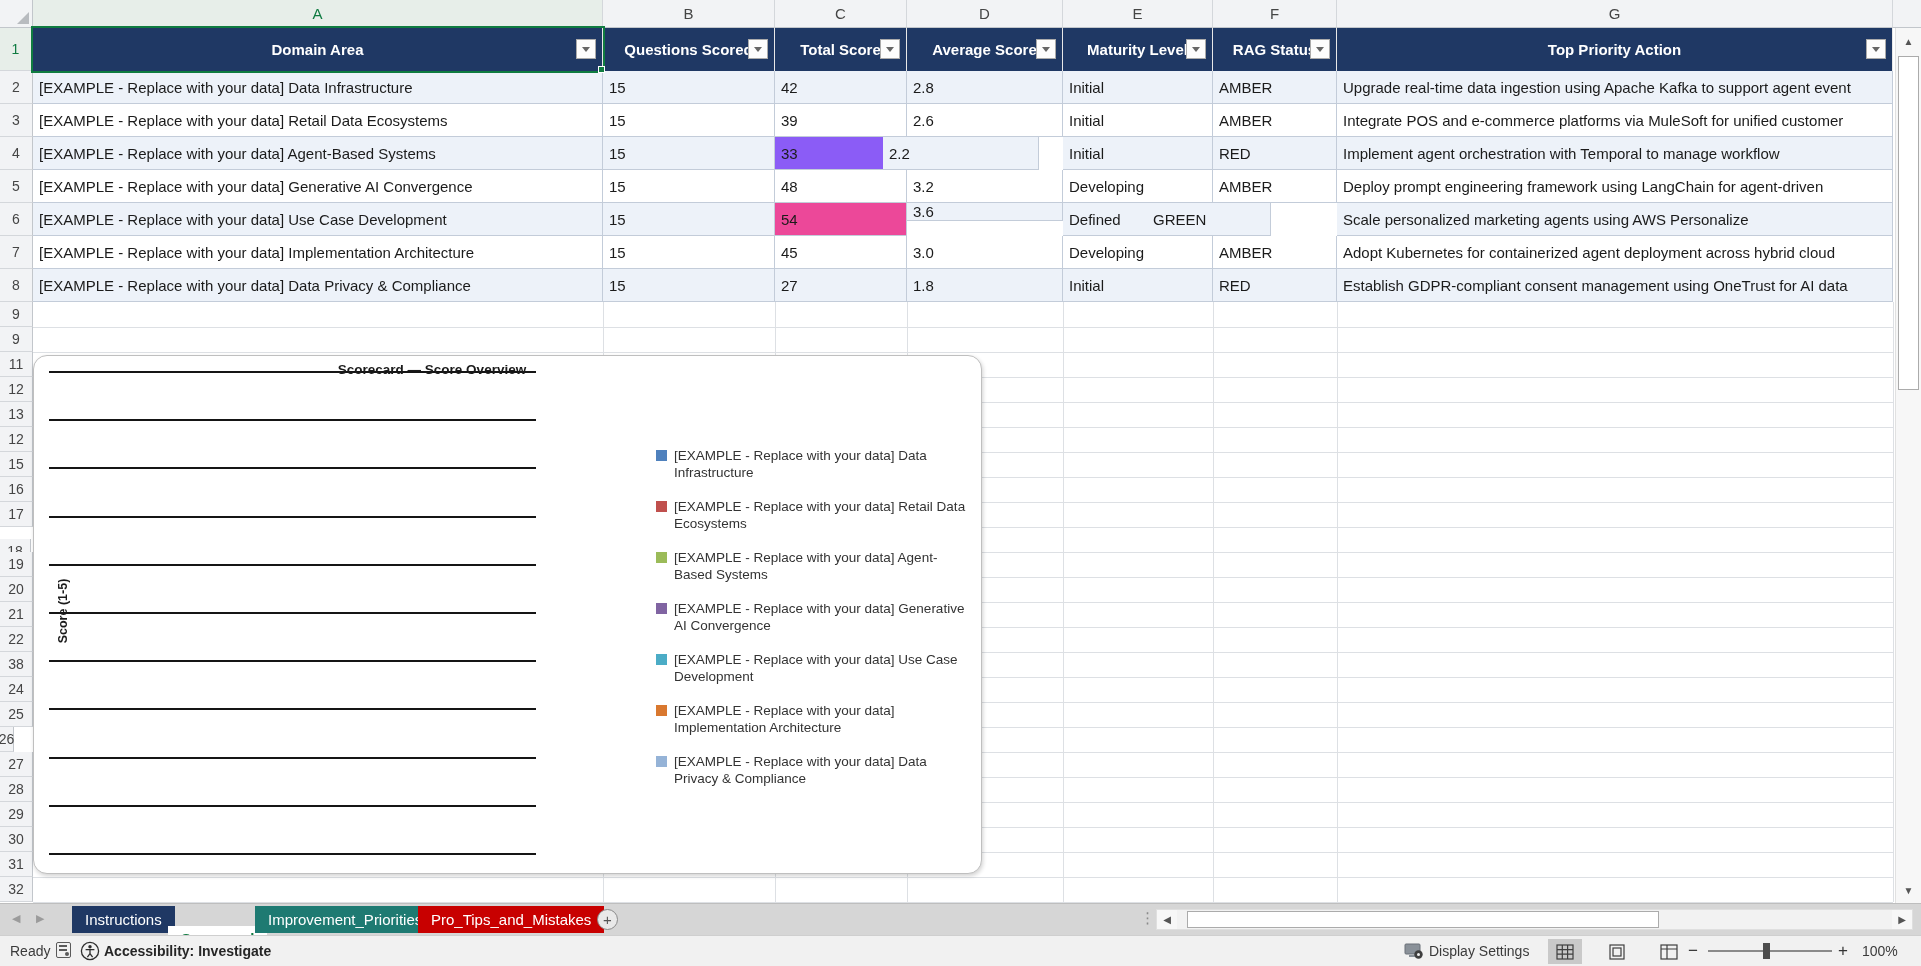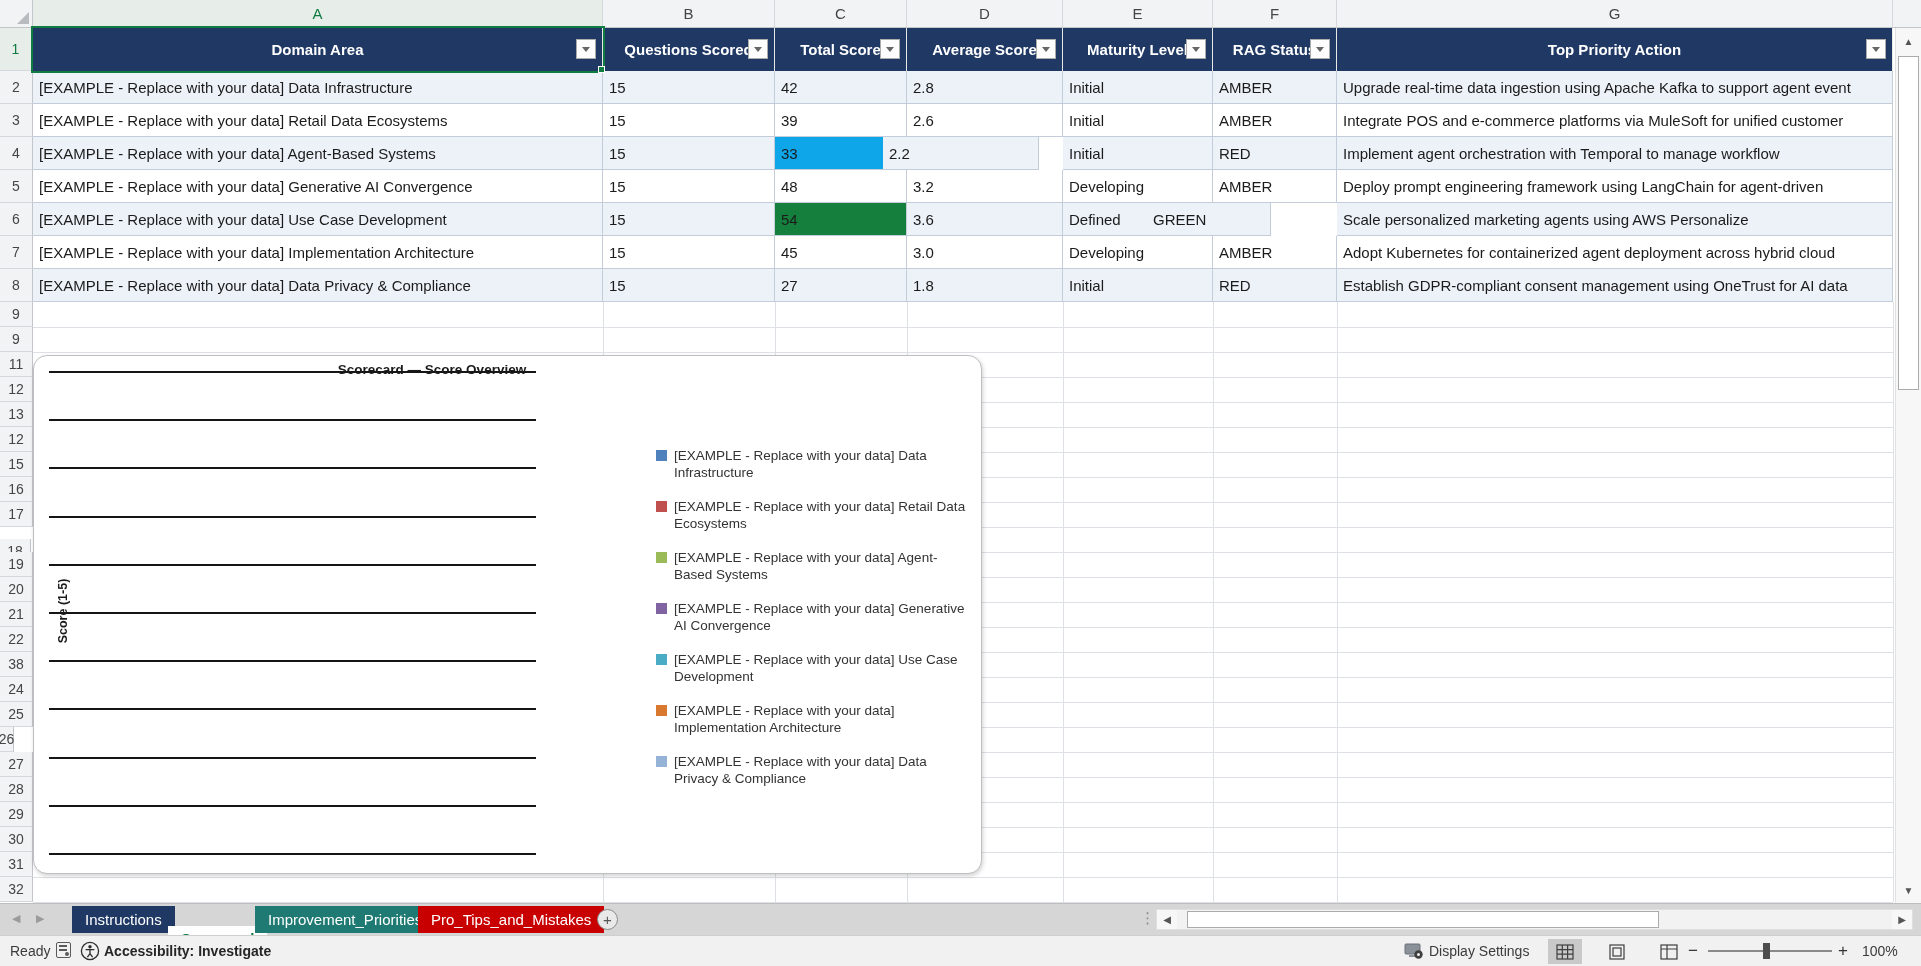--- a/index.html
+++ b/index.html
@@ -167,36 +167,36 @@
       <div class="dcell" style="position: absolute; box-sizing: border-box; left: 1337px; top: 71px; width: 556px; height: 33px; background: rgb(237, 242, 249);">Upgrade real-time data ingestion using Apache Kafka to support agent event</div>
       <div class="dcell" style="position: absolute; box-sizing: border-box; left: 33px; top: 104px; width: 570px; height: 33px; background: rgb(255, 255, 255);">[EXAMPLE - Replace with your data] Retail Data Ecosystems</div>
       <div class="dcell" style="position: absolute; box-sizing: border-box; left: 603px; top: 104px; width: 172px; height: 33px; background: rgb(255, 255, 255);">15</div>
       <div class="dcell" style="position: absolute; box-sizing: border-box; left: 775px; top: 104px; width: 132px; height: 33px; background: rgb(255, 255, 255);">39</div>
       <div class="dcell" style="position: absolute; box-sizing: border-box; left: 907px; top: 104px; width: 156px; height: 33px; background: rgb(255, 255, 255);">2.6</div>
       <div class="dcell" style="position: absolute; box-sizing: border-box; left: 1063px; top: 104px; width: 150px; height: 33px; background: rgb(255, 255, 255);">Initial</div>
       <div class="dcell" style="position: absolute; box-sizing: border-box; left: 1213px; top: 104px; width: 124px; height: 33px; background: rgb(255, 255, 255);">AMBER</div>
       <div class="dcell" style="position: absolute; box-sizing: border-box; left: 1337px; top: 104px; width: 556px; height: 33px; background: rgb(255, 255, 255);">Integrate POS and e-commerce platforms via MuleSoft for unified customer</div>
       <div class="dcell" style="position: absolute; box-sizing: border-box; left: 33px; top: 137px; width: 570px; height: 33px; background: rgb(237, 242, 249);">[EXAMPLE - Replace with your data] Agent-Based Systems</div>
       <div class="dcell" style="position: absolute; box-sizing: border-box; left: 603px; top: 137px; width: 172px; height: 33px; background: rgb(237, 242, 249);">15</div>
-      <div class="dcell" style="position: absolute; box-sizing: border-box; left: 775px; top: 137px; width: 132px; height: 33px; background: #0ea5e9;">33</div>
+      <div class="dcell" style="position: absolute; box-sizing: border-box; left: 775px; top: 137px; width: 132px; height: 33px; background: #8b5cf6;">33</div>
       <div class="dcell" style="position: absolute; box-sizing: border-box; left: 883px; top: 137px; width: 156px; height: 33px; background: rgb(237, 242, 249);">2.2</div>
       <div class="dcell" style="position: absolute; box-sizing: border-box; left: 1063px; top: 137px; width: 150px; height: 33px; background: rgb(237, 242, 249);">Initial</div>
       <div class="dcell" style="position: absolute; box-sizing: border-box; left: 1213px; top: 137px; width: 124px; height: 33px; background: rgb(237, 242, 249);">RED</div>
       <div class="dcell" style="position: absolute; box-sizing: border-box; left: 1337px; top: 137px; width: 556px; height: 33px; background: rgb(237, 242, 249);">Implement agent orchestration with Temporal to manage workflow</div>
       <div class="dcell" style="position: absolute; box-sizing: border-box; left: 33px; top: 170px; width: 570px; height: 33px; background: rgb(255, 255, 255);">[EXAMPLE - Replace with your data] Generative AI Convergence</div>
       <div class="dcell" style="position: absolute; box-sizing: border-box; left: 603px; top: 170px; width: 172px; height: 33px; background: rgb(255, 255, 255);">15</div>
       <div class="dcell" style="position: absolute; box-sizing: border-box; left: 775px; top: 170px; width: 132px; height: 33px; background: rgb(255, 255, 255);">48</div>
       <div class="dcell" style="position: absolute; box-sizing: border-box; left: 907px; top: 170px; width: 156px; height: 33px; background: rgb(255, 255, 255);">3.2</div>
       <div class="dcell" style="position: absolute; box-sizing: border-box; left: 1063px; top: 170px; width: 150px; height: 33px; background: rgb(255, 255, 255);">Developing</div>
       <div class="dcell" style="position: absolute; box-sizing: border-box; left: 1213px; top: 170px; width: 124px; height: 33px; background: rgb(255, 255, 255);">AMBER</div>
       <div class="dcell" style="position: absolute; box-sizing: border-box; left: 1337px; top: 170px; width: 556px; height: 33px; background: rgb(255, 255, 255);">Deploy prompt engineering framework using LangChain for agent-driven</div>
       <div class="dcell" style="position: absolute; box-sizing: border-box; left: 33px; top: 203px; width: 570px; height: 33px; background: rgb(237, 242, 249);">[EXAMPLE - Replace with your data] Use Case Development</div>
       <div class="dcell" style="position: absolute; box-sizing: border-box; left: 603px; top: 203px; width: 172px; height: 33px; background: rgb(237, 242, 249);">15</div>
-      <div class="dcell" style="position: absolute; box-sizing: border-box; left: 775px; top: 203px; width: 132px; height: 33px; background: #15803d;">54</div>
-      <div class="dcell" style="position: absolute; box-sizing: border-box; left: 907px; top: 203px; width: 156px; height: 33px; background: rgb(237, 242, 249);">3.6</div>
+      <div class="dcell" style="position: absolute; box-sizing: border-box; left: 775px; top: 203px; width: 132px; height: 33px; background: #ec4899;">54</div>
+      <div class="dcell" style="position: absolute; box-sizing: border-box; left: 907px; top: 203px; width: 156px; height: 18px; background: rgb(237, 242, 249);">3.6</div>
       <div class="dcell" style="position: absolute; box-sizing: border-box; left: 1063px; top: 203px; width: 150px; height: 33px; background: rgb(237, 242, 249);">Defined</div>
       <div class="dcell" style="position: absolute; box-sizing: border-box; left: 1147px; top: 203px; width: 124px; height: 33px; background: rgb(237, 242, 249);">GREEN</div>
       <div class="dcell" style="position: absolute; box-sizing: border-box; left: 1337px; top: 203px; width: 556px; height: 33px; background: rgb(237, 242, 249);">Scale personalized marketing agents using AWS Personalize</div>
       <div class="dcell" style="position: absolute; box-sizing: border-box; left: 33px; top: 236px; width: 570px; height: 33px; background: rgb(255, 255, 255);">[EXAMPLE - Replace with your data] Implementation Architecture</div>
       <div class="dcell" style="position: absolute; box-sizing: border-box; left: 603px; top: 236px; width: 172px; height: 33px; background: rgb(255, 255, 255);">15</div>
       <div class="dcell" style="position: absolute; box-sizing: border-box; left: 775px; top: 236px; width: 132px; height: 33px; background: rgb(255, 255, 255);">45</div>
       <div class="dcell" style="position: absolute; box-sizing: border-box; left: 907px; top: 236px; width: 156px; height: 33px; background: rgb(255, 255, 255);">3.0</div>
       <div class="dcell" style="position: absolute; box-sizing: border-box; left: 1063px; top: 236px; width: 150px; height: 33px; background: rgb(255, 255, 255);">Developing</div>
       <div class="dcell" style="position: absolute; box-sizing: border-box; left: 1213px; top: 236px; width: 124px; height: 33px; background: rgb(255, 255, 255);">AMBER</div>
       <div class="dcell" style="position: absolute; box-sizing: border-box; left: 1337px; top: 236px; width: 556px; height: 33px; background: rgb(255, 255, 255);">Adopt Kubernetes for containerized agent deployment across hybrid cloud</div>

